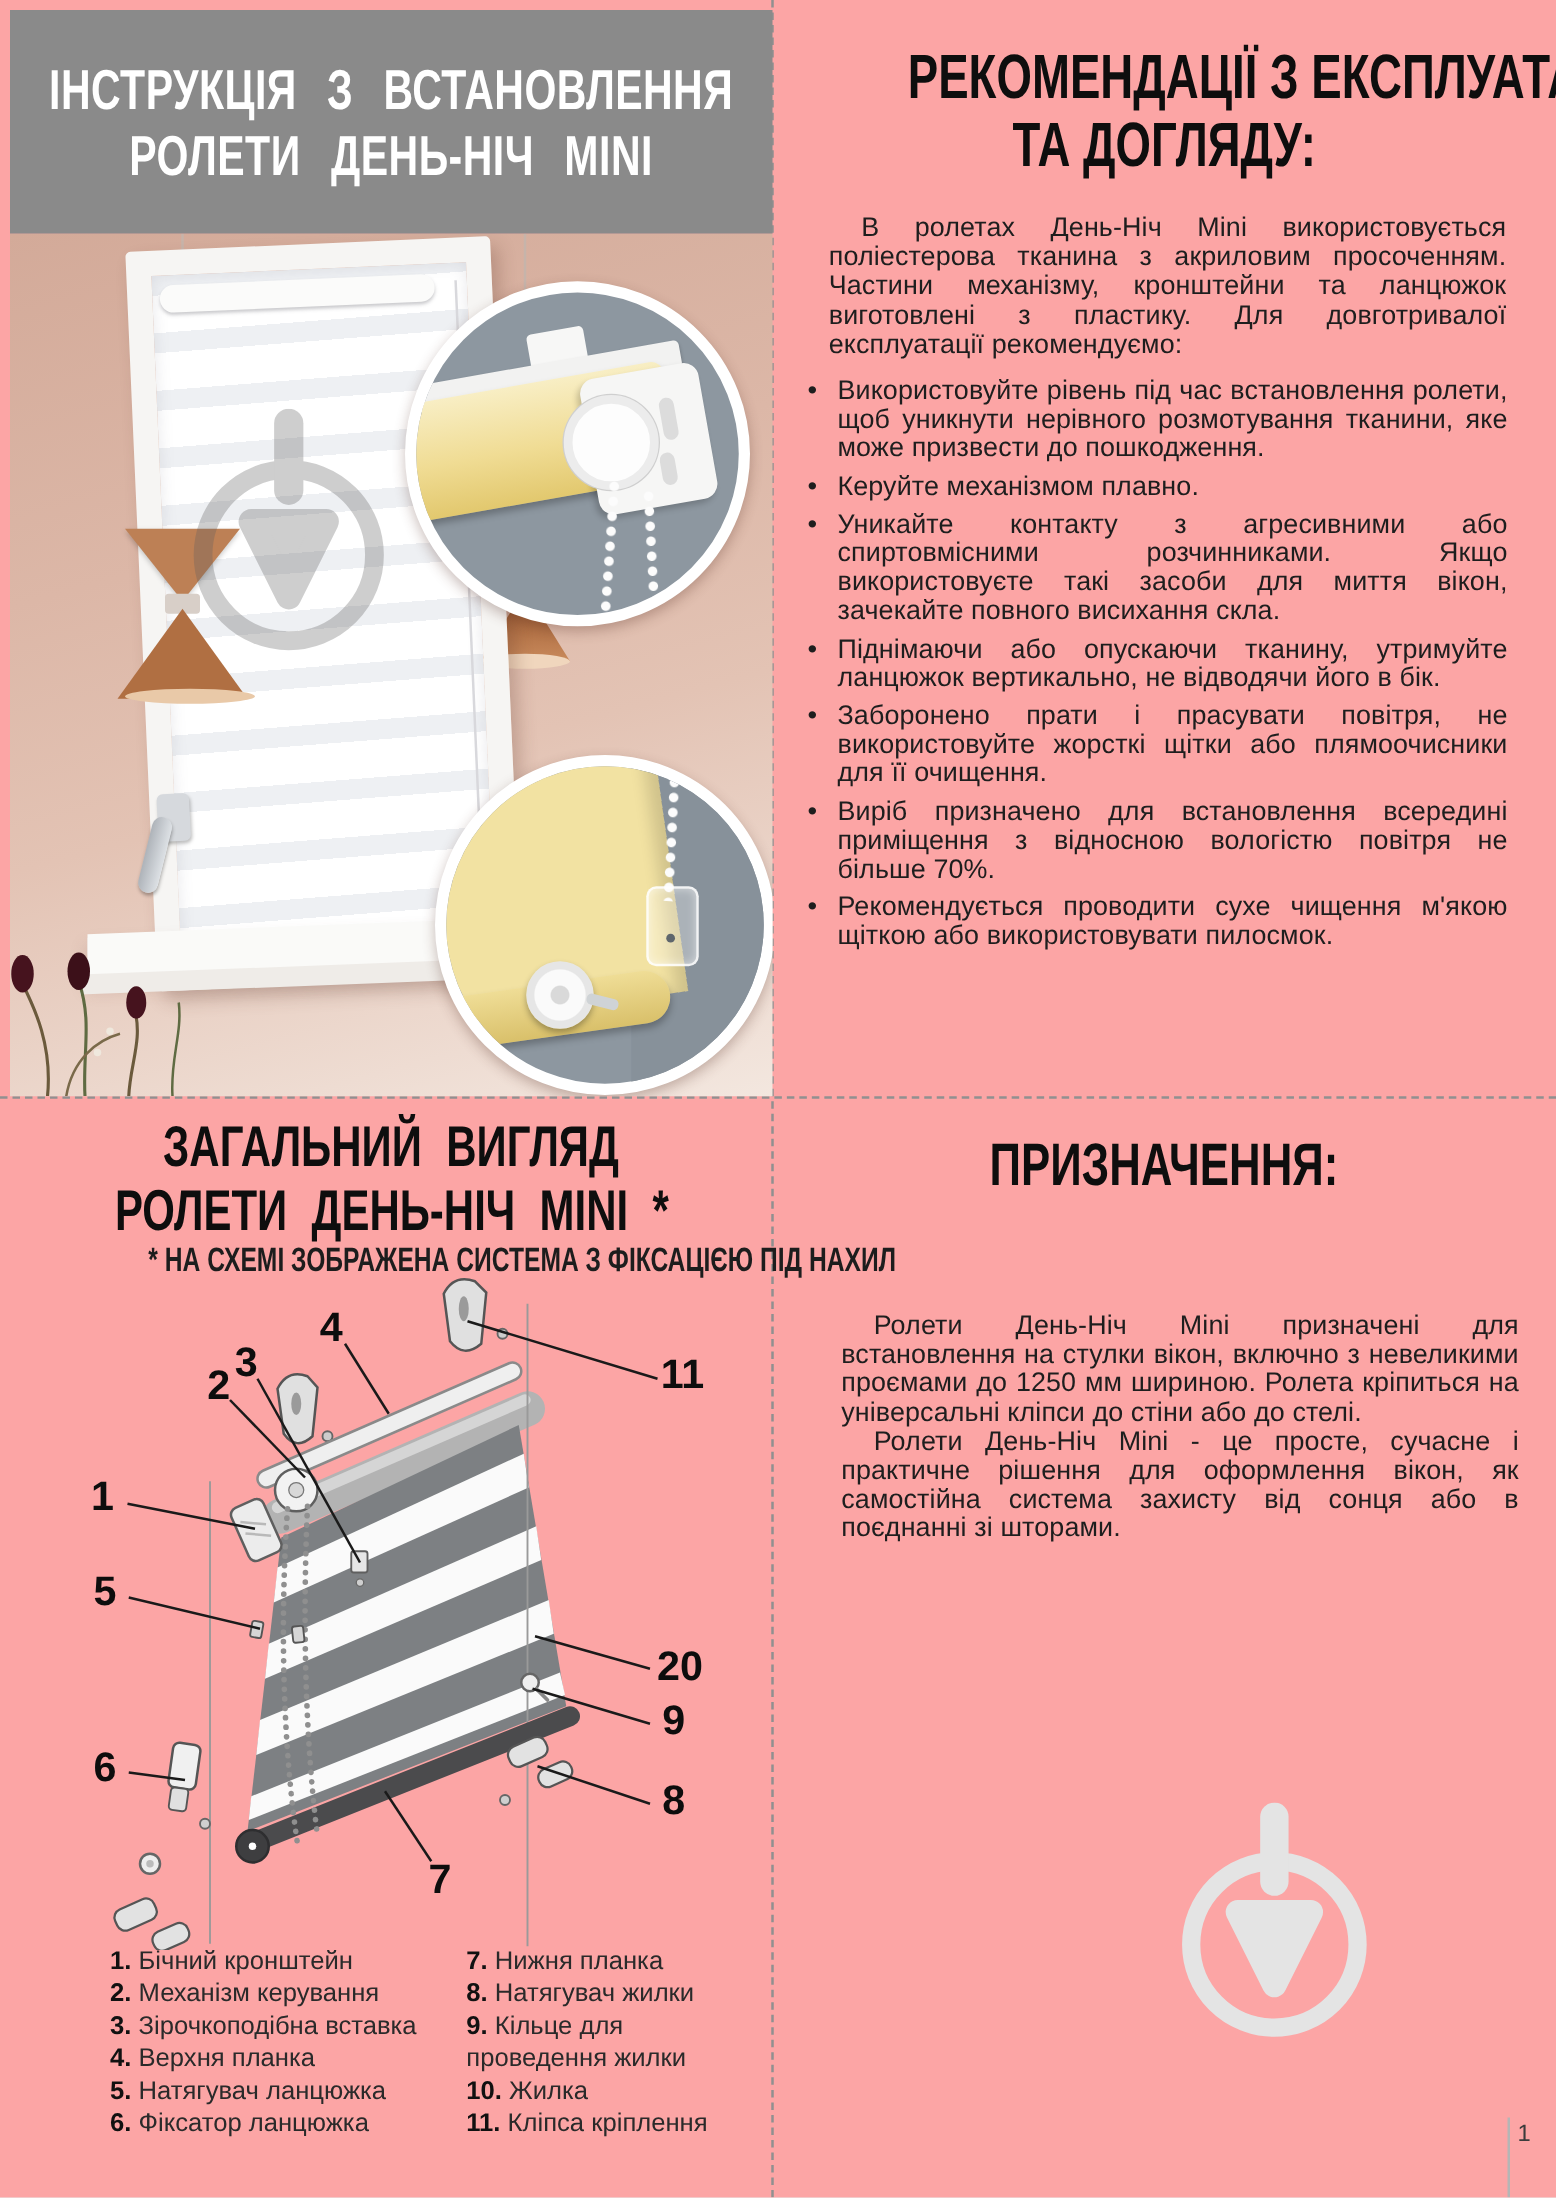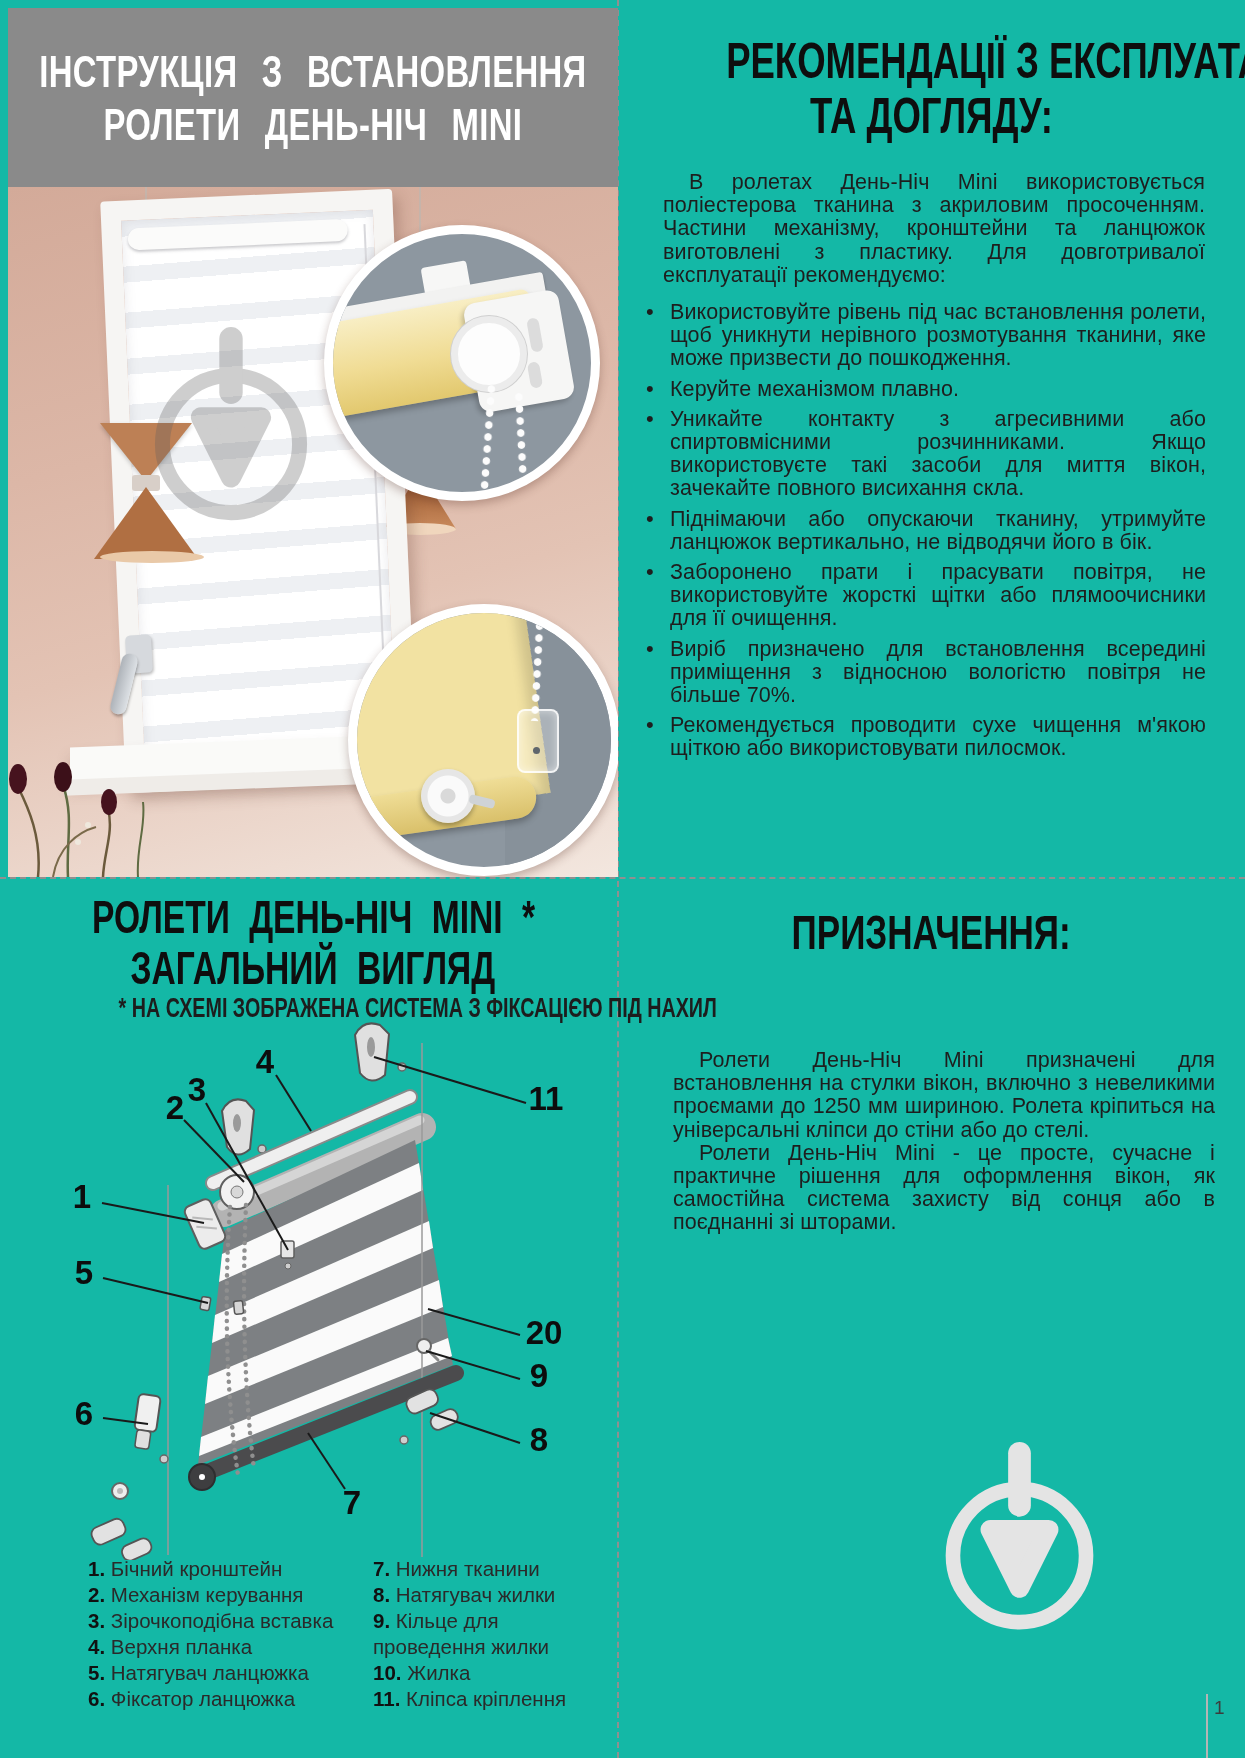--- a/index.html
+++ b/index.html
@@ -1,16 +1,16 @@
 <!DOCTYPE html>
 <html><head>
 <meta charset="utf-8">
 <style>
   html,body{margin:0;padding:0;background:#e9e9e9;}
-  .page{position:relative;width:1245px;height:1758px;background:#14b8a6;overflow:hidden;
+  .page{position:relative;width:1245px;height:1758px;background:#fca5a5;overflow:hidden;
         font-family:"Liberation Sans","DejaVu Sans",sans-serif;color:#1d1d1d;}
   
   .v-divider{position:absolute;left:617px;top:0;height:100%;width:0;border-left:2px dashed #909090;}
   .h-divider{position:absolute;left:0;top:877px;width:100%;height:0;border-top:2px dashed #909090;}
   
   .cond{display:inline-block;white-space:nowrap;font-weight:bold;transform:scaleX(.73);transform-origin:50% 50%;}
   .center{text-align:center;}
   
   .install-header{position:absolute;left:8px;top:8px;width:610px;height:179px;background:#8a8a8a;
       display:flex;flex-direction:column;align-items:center;justify-content:center;}
@@ -158,22 +158,22 @@
     <li>Використовуйте рівень під час встановлення ролети, щоб уникнути нерівного розмотування тканини, яке може призвести до пошкодження.</li>
     <li>Керуйте механізмом плавно.</li>
     <li>Уникайте контакту з агресивними або спиртовмісними розчинниками. Якщо використовуєте такі засоби для миття вікон, зачекайте повного висихання скла.</li>
     <li>Піднімаючи або опускаючи тканину, утримуйте ланцюжок вертикально, не відводячи його в бік.</li>
     <li>Заборонено прати і прасувати повітря, не використовуйте жорсткі щітки або плямоочисники для її очищення.</li>
     <li>Виріб призначено для встановлення всередині приміщення з відносною вологістю повітря не більше 70%.</li>
     <li>Рекомендується проводити сухе чищення м'якою щіткою або використовувати пилосмок.</li>
   </ul>
 
   <div class="bl-title center">
+    <div class="line"><span class="cond">ЗАГАЛЬНИЙ ВИГЛЯД</span></div>
     <div class="line"><span class="cond">РОЛЕТИ ДЕНЬ-НІЧ MINI *</span></div>
-    <div class="line"><span class="cond">ЗАГАЛЬНИЙ ВИГЛЯД</span></div>
     <div class="sub"><span class="cond">* НА СХЕМІ ЗОБРАЖЕНА СИСТЕМА З ФІКСАЦІЄЮ ПІД НАХИЛ</span></div>
   </div>
 
   <svg class="diagram-svg" viewBox="0 0 610 625">
 
     <line x1="160" y1="250" x2="160" y2="620" stroke="#9a9a9a" stroke-width="1.5"></line>
 
     <g>
       <path d="M352,138 L347,100 Q355,84 372,90 L381,99 L377,140 Q363,152 352,138 Z" fill="#e0e0e0" stroke="#555" stroke-width="2"></path>
       <ellipse cx="363" cy="112" rx="4" ry="10" fill="#9a9a9a"></ellipse>
@@ -276,21 +276,21 @@
 
   <div class="legend legend-left">
     <div><span class="num">1.</span> <span>Бічний кронштейн</span></div>
     <div><span class="num">2.</span> <span>Механізм керування</span></div>
     <div><span class="num">3.</span> <span>Зірочкоподібна вставка</span></div>
     <div><span class="num">4.</span> <span>Верхня планка</span></div>
     <div><span class="num">5.</span> <span>Натягувач ланцюжка</span></div>
     <div><span class="num">6.</span> <span>Фіксатор ланцюжка</span></div>
   </div>
   <div class="legend legend-right">
-    <div><span class="num">7.</span> <span>Нижня тканини</span></div>
+    <div><span class="num">7.</span> <span>Нижня планка</span></div>
     <div><span class="num">8.</span> <span>Натягувач жилки</span></div>
     <div><span class="num">9.</span> <span>Кільце для проведення жилки</span></div>
     <div><span class="num">10.</span> <span>Жилка</span></div>
     <div><span class="num">11.</span> <span>Кліпса кріплення</span></div>
   </div>
 
   <div class="br-heading center">
     <div class="line"><span class="cond">ПРИЗНАЧЕННЯ:</span></div>
   </div>
   <div class="purpose body-copy">

